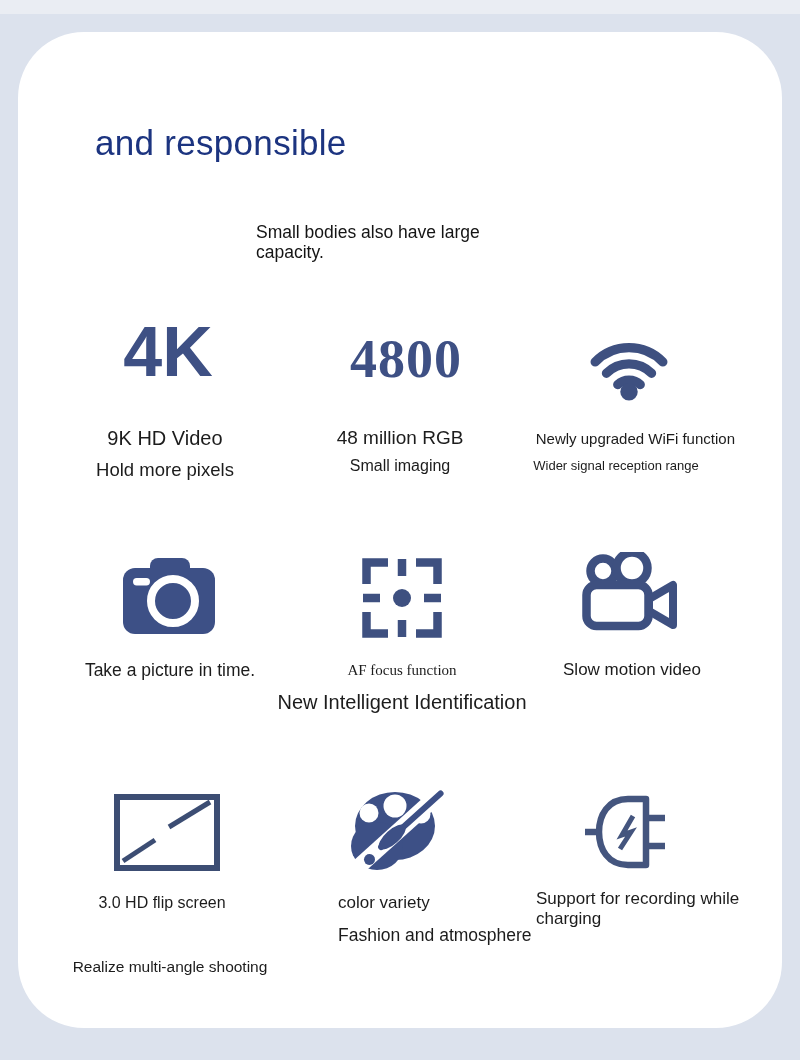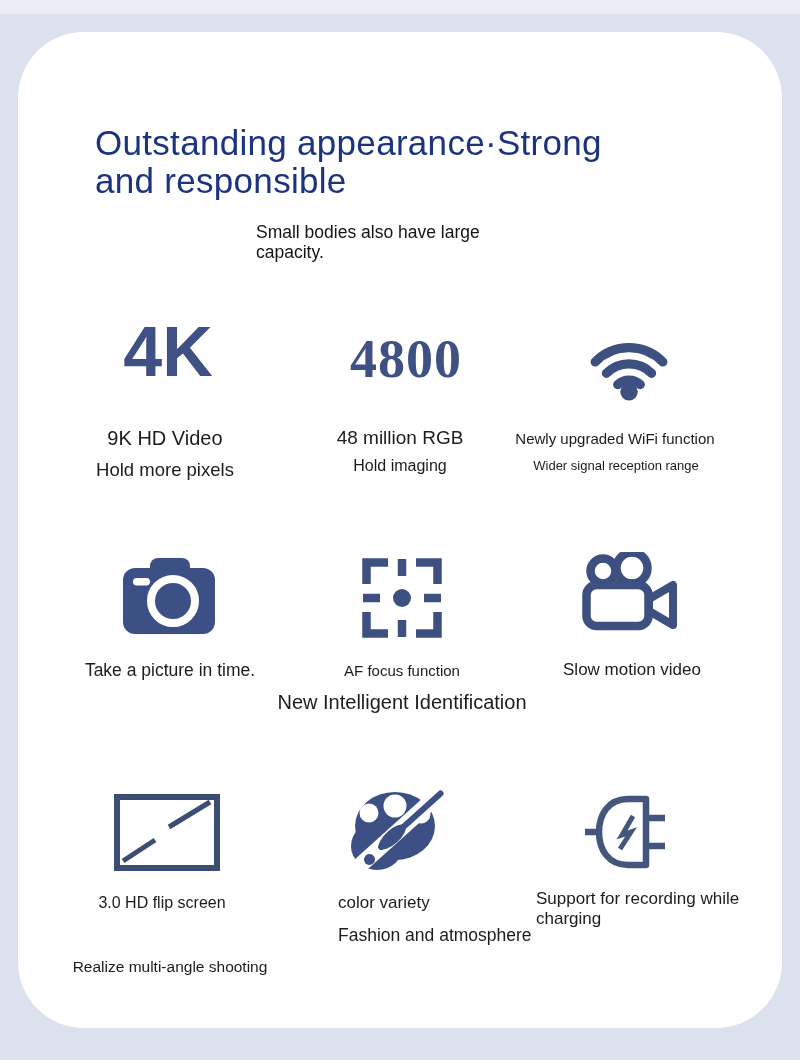--- a/index.html
+++ b/index.html
@@ -26,24 +26,24 @@
     font-size:17.5px;line-height:20px;font-weight:500;color:#141414;
   }
   .stat{font-weight:700;color:#3e5084;text-align:center;}
   .stat-4k{left:78px;top:316px;width:180px;font-size:70px;line-height:72px;}
   .stat-4800{left:316px;top:331px;width:180px;font-size:54px;line-height:56px;letter-spacing:1px;font-family:Liberation Serif, serif;}
   .cap{color:#1c1c1c;text-align:center;font-weight:400;}
   .c-4k-1{left:55px;top:427px;width:220px;font-size:20px;}
   .c-4k-2{left:55px;top:459px;width:220px;font-size:18.5px;}
   .c-48-1{left:300px;top:427px;width:200px;font-size:19px;}
   .c-48-2{left:300px;top:457px;width:200px;font-size:16px;}
-  .c-wifi-1{left:495px;top:430px;width:240px;font-size:15px;}
+  .c-wifi-1{left:495px;top:430px;width:240px;font-size:15px;text-align:right;}
   .c-wifi-2{left:493px;top:458px;width:246px;font-size:13px;}
   .c-cam{left:60px;top:660px;width:220px;font-size:17.5px;}
-  .c-af{left:302px;top:662px;width:200px;font-size:15px;}
+  .c-af{left:302px;top:662px;width:200px;font-size:15px;font-family:Liberation Serif, serif;}
   .c-slo{left:522px;top:660px;width:220px;font-size:17px;}
   .c-nii{left:252px;top:691px;width:300px;font-size:20px;}
   .c-flip-1{left:62px;top:894px;width:200px;font-size:16px;}
   .c-flip-2{left:55px;top:926px;width:230px;font-size:15.5px;margin-top:32px;}
   .c-col-1{left:338px;top:893px;width:220px;font-size:17px;text-align:left;}
   .c-col-2{left:338px;top:925px;width:235px;font-size:17.5px;text-align:left;}
   .c-chg{left:536px;top:889px;width:206px;font-size:17px;line-height:20px;text-align:left;}
   .i-wifi{left:577px;top:324px;}
   .i-cam{left:123px;top:558px;}
   .i-af{left:362px;top:558px;}
@@ -54,42 +54,41 @@
   svg{display:block;}
 </style>
 </head>
 <body>
 
 <div class="bg-top"></div>
 
 <div class="card"></div>
 
 <h1 class="abs title">
-  <span>Outstanding appearance·Strong</span>
   <span>and responsible</span>
 </h1>
 
 <p class="abs subtitle">Small bodies also have large capacity.</p>
 
 <div class="abs stat stat-4k">4K</div>
 <div class="abs stat stat-4800">4800</div>
 
 <div class="abs i-wifi">
   <svg width="104" height="78" viewBox="0 0 100 76" fill="none">
     <path d="M17 37 A46 46 0 0 1 83 37" stroke="#3e5080" stroke-width="9" stroke-linecap="round"></path>
     <path d="M28 48 A31 31 0 0 1 72 48" stroke="#3e5080" stroke-width="9" stroke-linecap="round"></path>
     <path d="M39 59 A16 16 0 0 1 61 59" stroke="#3e5080" stroke-width="9" stroke-linecap="round"></path>
     <circle cx="50" cy="66" r="8.5" fill="#3e5080"></circle>
   </svg>
 </div>
 
 <div class="abs cap c-4k-1">9K HD Video</div>
 <div class="abs cap c-4k-2">Hold more pixels</div>
 <div class="abs cap c-48-1">48 million RGB</div>
-<div class="abs cap c-48-2">Hold imaging</div>
+<div class="abs cap c-48-2">Small imaging</div>
 <div class="abs cap c-wifi-1">Newly upgraded WiFi function</div>
 <div class="abs cap c-wifi-2">Wider signal reception range</div>
 
 <div class="abs i-cam">
   <svg width="92" height="78" viewBox="0 0 92 78">
     <rect x="27" y="0" width="40" height="22" rx="8" fill="#3d5086"></rect>
     <rect x="0" y="10" width="92" height="66" rx="12" fill="#3d5086"></rect>
     <rect x="10" y="20" width="17" height="7.5" rx="3.7" fill="#ffffff"></rect>
     <circle cx="50" cy="43" r="22" fill="none" stroke="#ffffff" stroke-width="8"></circle>
   </svg>

